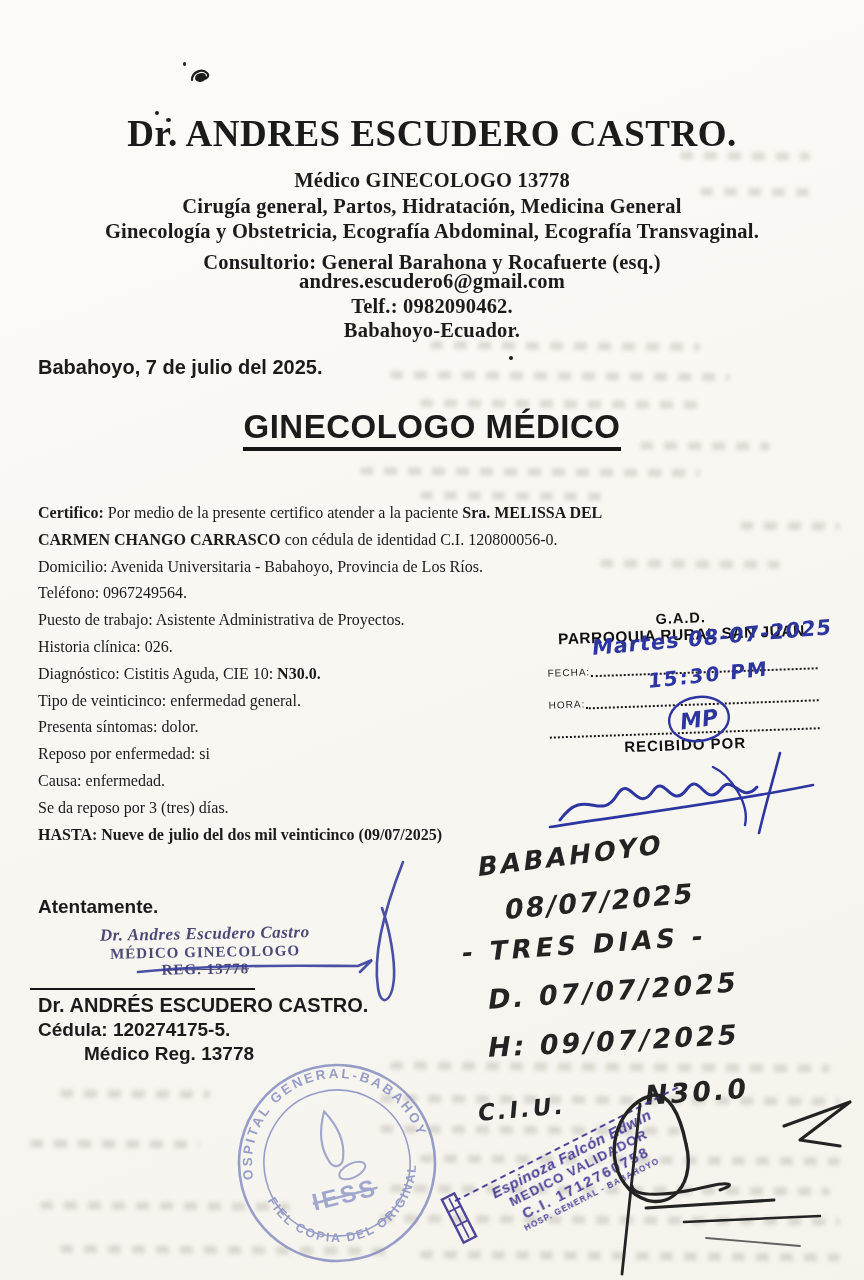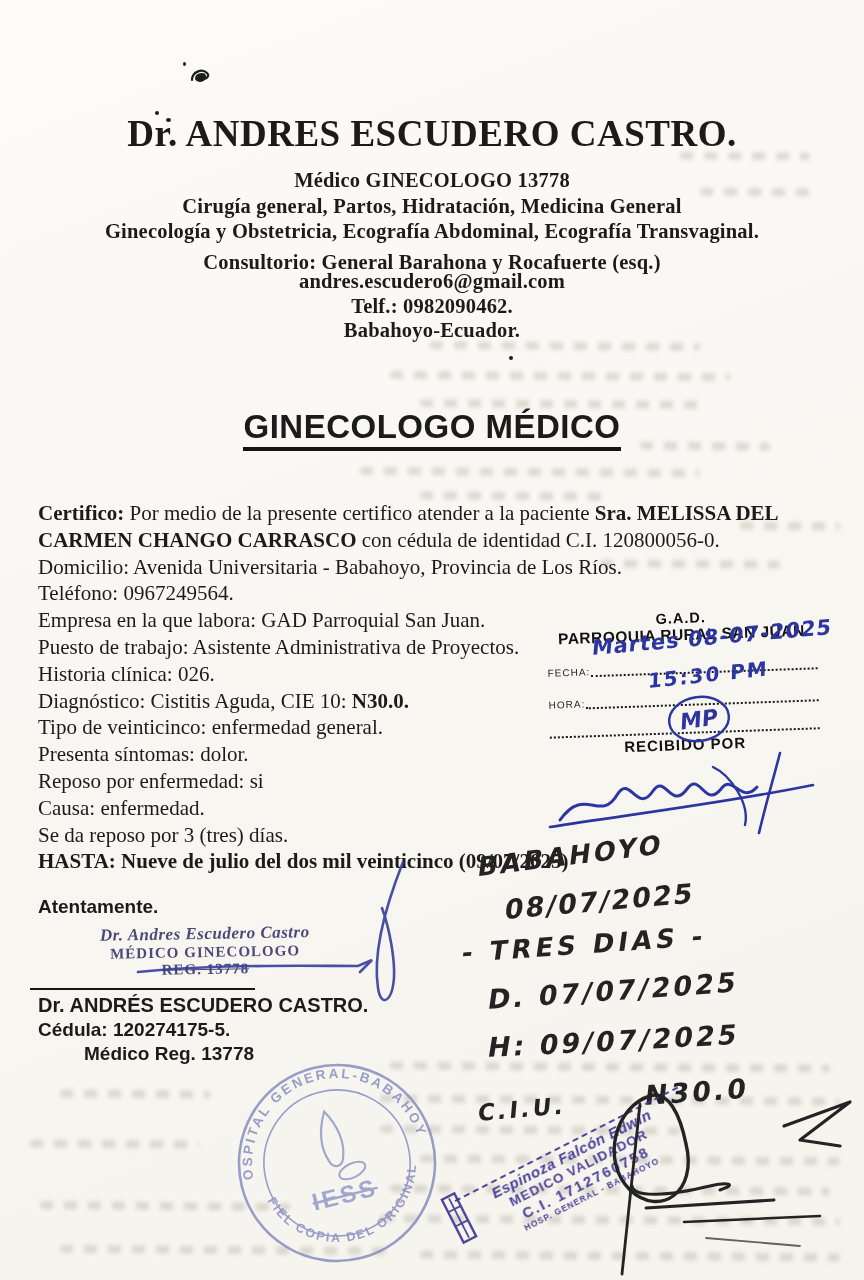--- a/index.html
+++ b/index.html
@@ -12,21 +12,21 @@
   .serif{font-family:"Liberation Serif",serif;}
   .sans{font-family:"Liberation Sans",sans-serif;}
   .b{font-weight:bold;}
   .center{text-align:center;}
   .pre{white-space:pre-wrap;}
 
   .header-title{font-size:37px;letter-spacing:.5px;}
   .header-line{font-size:20.5px;line-height:25px;letter-spacing:.2px;}
   .doc-title{font-size:33px;letter-spacing:.5px;border-bottom:4px solid #151515;padding-bottom:2px;}
 
-  .bodyline{font-size:21px;line-height:26.8px;}
+  .bodyline{font-size:16px;line-height:26.8px;}
   .bodyline .strong{font-weight:bold;}
 
   .gad{transform:rotate(-2deg);color:#111;}
   .gad .g1{font-size:14.5px;letter-spacing:1px;}
   .gad .g2{font-size:15.5px;letter-spacing:.5px;}
   .gad .lbl{font-size:10px;letter-spacing:1px;color:#222;}
   .dots{border-bottom:2.5px dotted #181818;}
 
   .hand{
     font-family:"DejaVu Sans",sans-serif;font-weight:bold;
@@ -90,31 +90,31 @@
 
   <div class="abs serif b center header-title" style="left:32px;top:112px;width:800px;">Dr. ANDRES ESCUDERO CASTRO.</div>
   <div class="abs serif b center header-line" style="left:32px;top:168px;width:800px;">Médico GINECOLOGO 13778</div>
   <div class="abs serif b center header-line" style="left:32px;top:194px;width:800px;">Cirugía general, Partos, Hidratación, Medicina General</div>
   <div class="abs serif b center header-line" style="left:32px;top:219px;width:800px;">Ginecología y Obstetricia, Ecografía Abdominal, Ecografía Transvaginal.</div>
   <div class="abs serif b center header-line" style="left:32px;top:250px;width:800px;">Consultorio: General Barahona y Rocafuerte (esq.)</div>
   <div class="abs serif b center header-line" style="left:32px;top:269px;width:800px;">andres.escudero6@gmail.com</div>
   <div class="abs serif b center header-line" style="left:32px;top:294px;width:800px;">Telf.: 0982090462.</div>
   <div class="abs serif b center header-line" style="left:32px;top:318px;width:800px;">Babahoyo-Ecuador.</div>
 
+  <div class="abs sans b" style="left:38px;top:356px;font-size:20px;">Babahoyo, 7 de julio del 2025.</div>
 
   <div class="abs" style="left:0;top:408px;width:864px;text-align:center;">
     <span class="sans b doc-title">GINECOLOGO MÉDICO</span>
   </div>
 
   <div class="abs serif" style="left:38px;top:500px;width:796px;">
     <div class="bodyline pre"><span class="strong">Certifico:</span><span> Por medio de la presente certifico atender a la paciente </span><span class="strong">Sra. MELISSA DEL</span></div>
     <div class="bodyline pre"><span class="strong">CARMEN CHANGO CARRASCO</span><span> con cédula de identidad C.I. 120800056-0.</span></div>
     <div class="bodyline">Domicilio: Avenida Universitaria - Babahoyo, Provincia de Los Ríos.</div>
     <div class="bodyline">Teléfono: 0967249564.</div>
-    <div class="bodyline">Empresa en la que labora: GAD Parroquial San Juan.</div>
     <div class="bodyline">Puesto de trabajo: Asistente Administrativa de Proyectos.</div>
     <div class="bodyline">Historia clínica: 026.</div>
     <div class="bodyline pre"><span>Diagnóstico: Cistitis Aguda, CIE 10: </span><span class="strong">N30.0.</span></div>
     <div class="bodyline">Tipo de veinticinco: enfermedad general.</div>
     <div class="bodyline">Presenta síntomas: dolor.</div>
     <div class="bodyline">Reposo por enfermedad: si</div>
     <div class="bodyline">Causa: enfermedad.</div>
     <div class="bodyline">Se da reposo por 3 (tres) días.</div>
     <div class="bodyline b pre">HASTA: Nueve de julio del dos mil veinticinco (09/07/2025)</div>
   </div>

